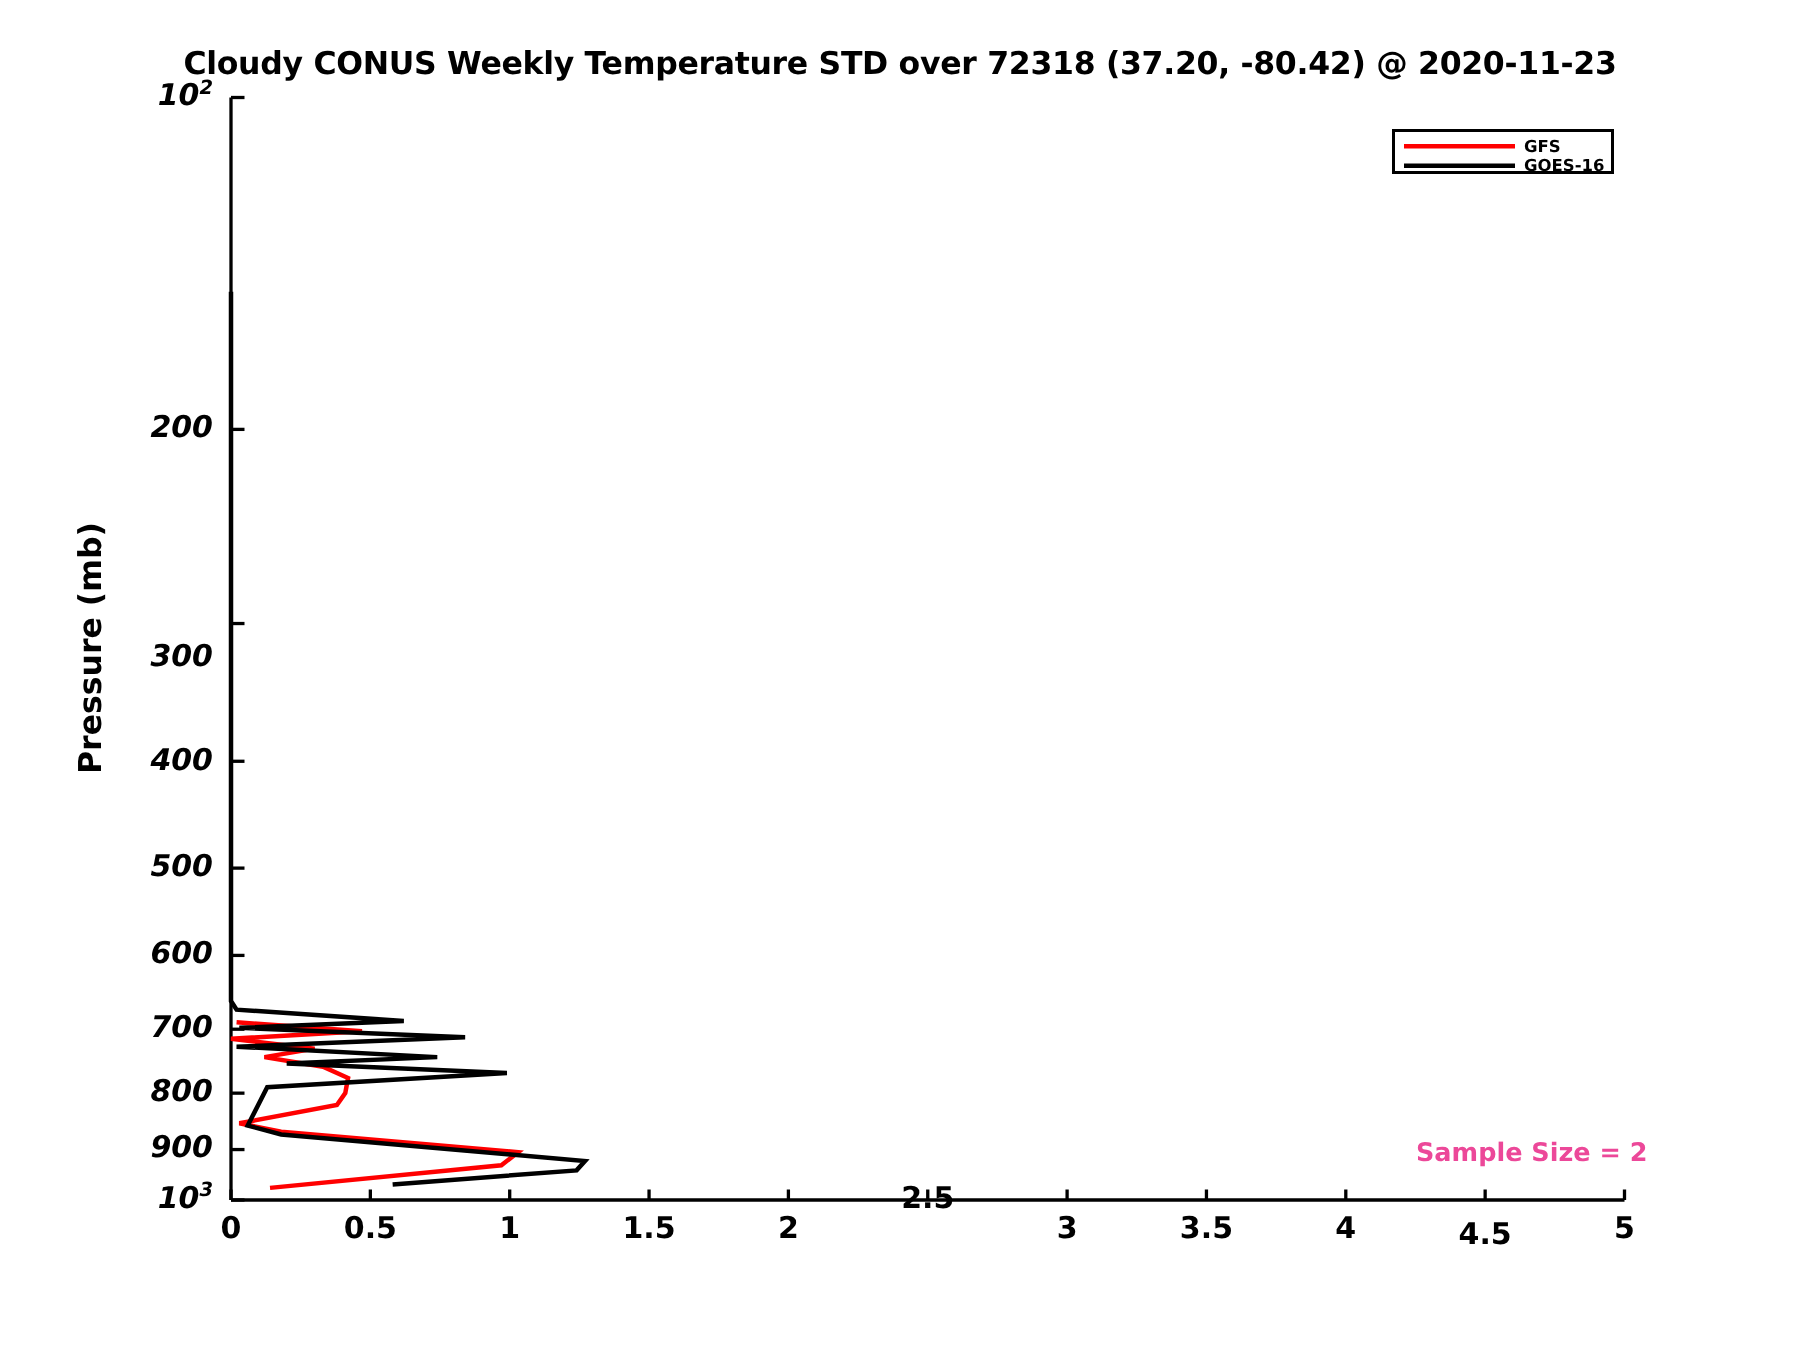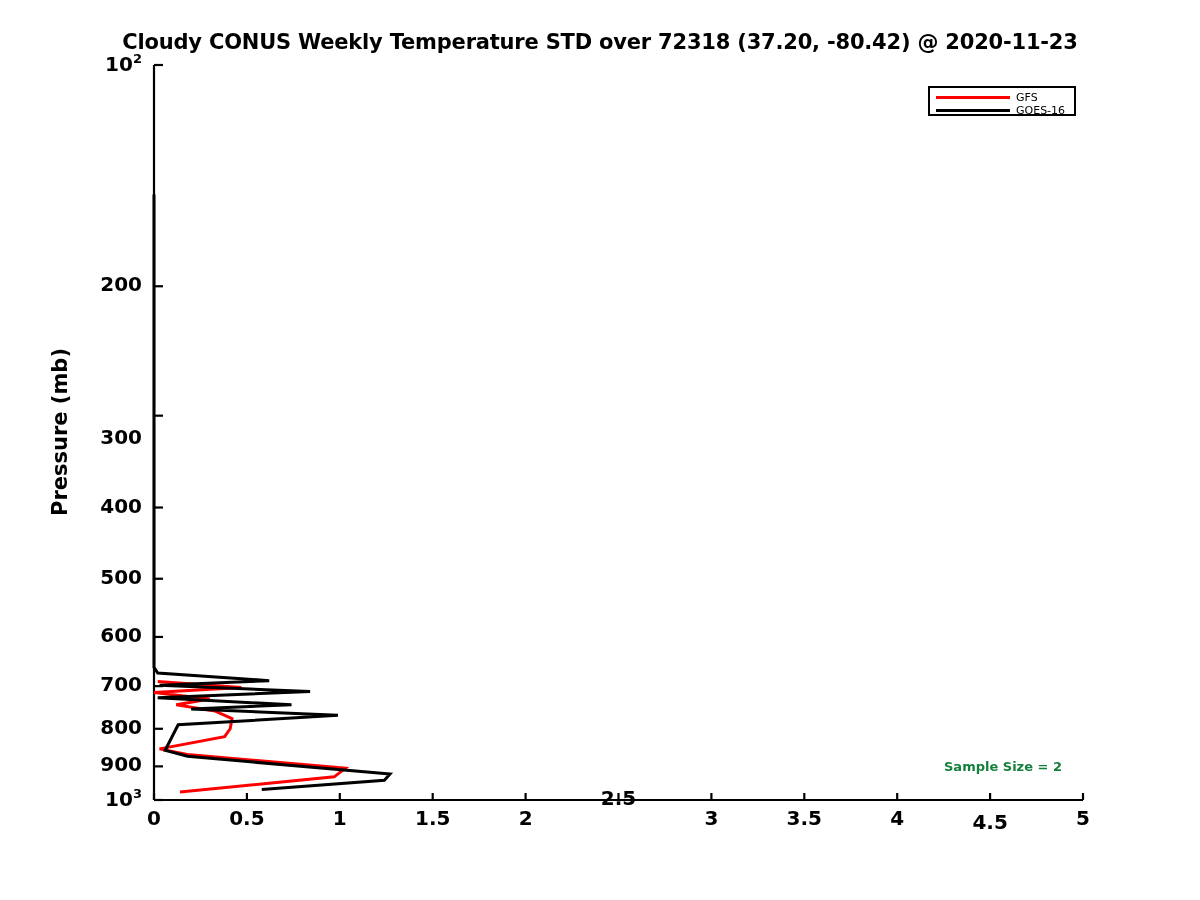--- a/index.html
+++ b/index.html
@@ -64,20 +64,21 @@
     color: #000000;
     white-space: nowrap;
   }
   .xtick-label {
     text-align: center;
     width: 80px;
   }
   .ytick-label {
     text-align: right;
     width: 110px;
+    font-style: italic;
   }
   .ytick-label sup {
     font-size: 13px;
     vertical-align: super;
   }
   #legend-box {
     position: absolute;
     left: 928px;
     top: 86px;
     width: 148px;
@@ -95,32 +96,32 @@
   }
   .legend-swatch {
     width: 74px;
     height: 0;
     border-top-width: 3px;
     border-top-style: solid;
     margin-right: 6px;
   }
   .legend-text {
     font-size: 11px;
-    font-weight: normal;
+    font-weight: bold;
     color: #000000;
     line-height: 11px;
     white-space: nowrap;
   }
   #sample-size {
     position: absolute;
     left: 944px;
     top: 759px;
-    font-size: 13px;
-    font-weight: bold;
-    color: #15803d;
+    font-size: 17px;
+    font-weight: bold;
+    color: #ec4899;
     white-space: nowrap;
   }
 </style>
 </head>
 <body>
 
 <div id="figure">
 
   <div id="chart-title">Cloudy CONUS Weekly Temperature STD over 72318 (37.20, -80.42) @ 2020-11-23</div>
 

